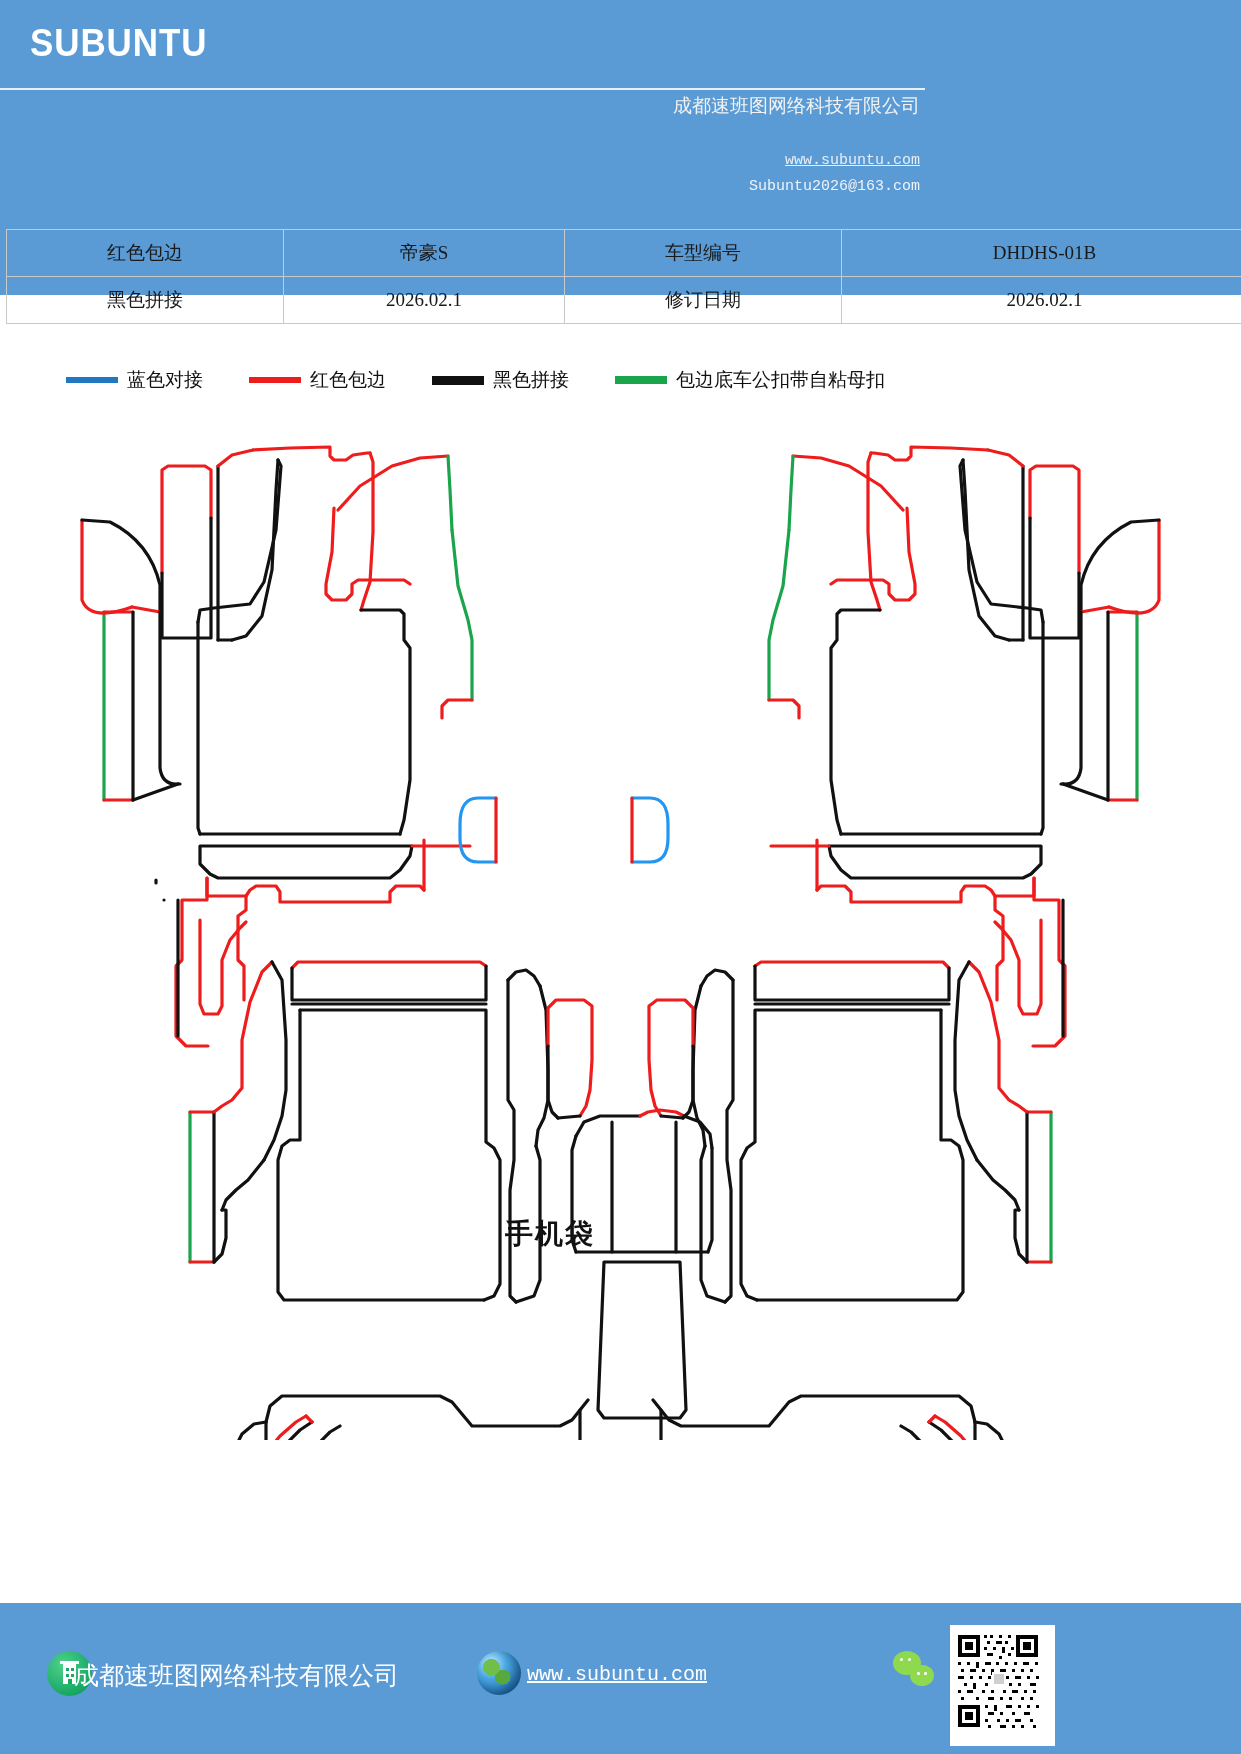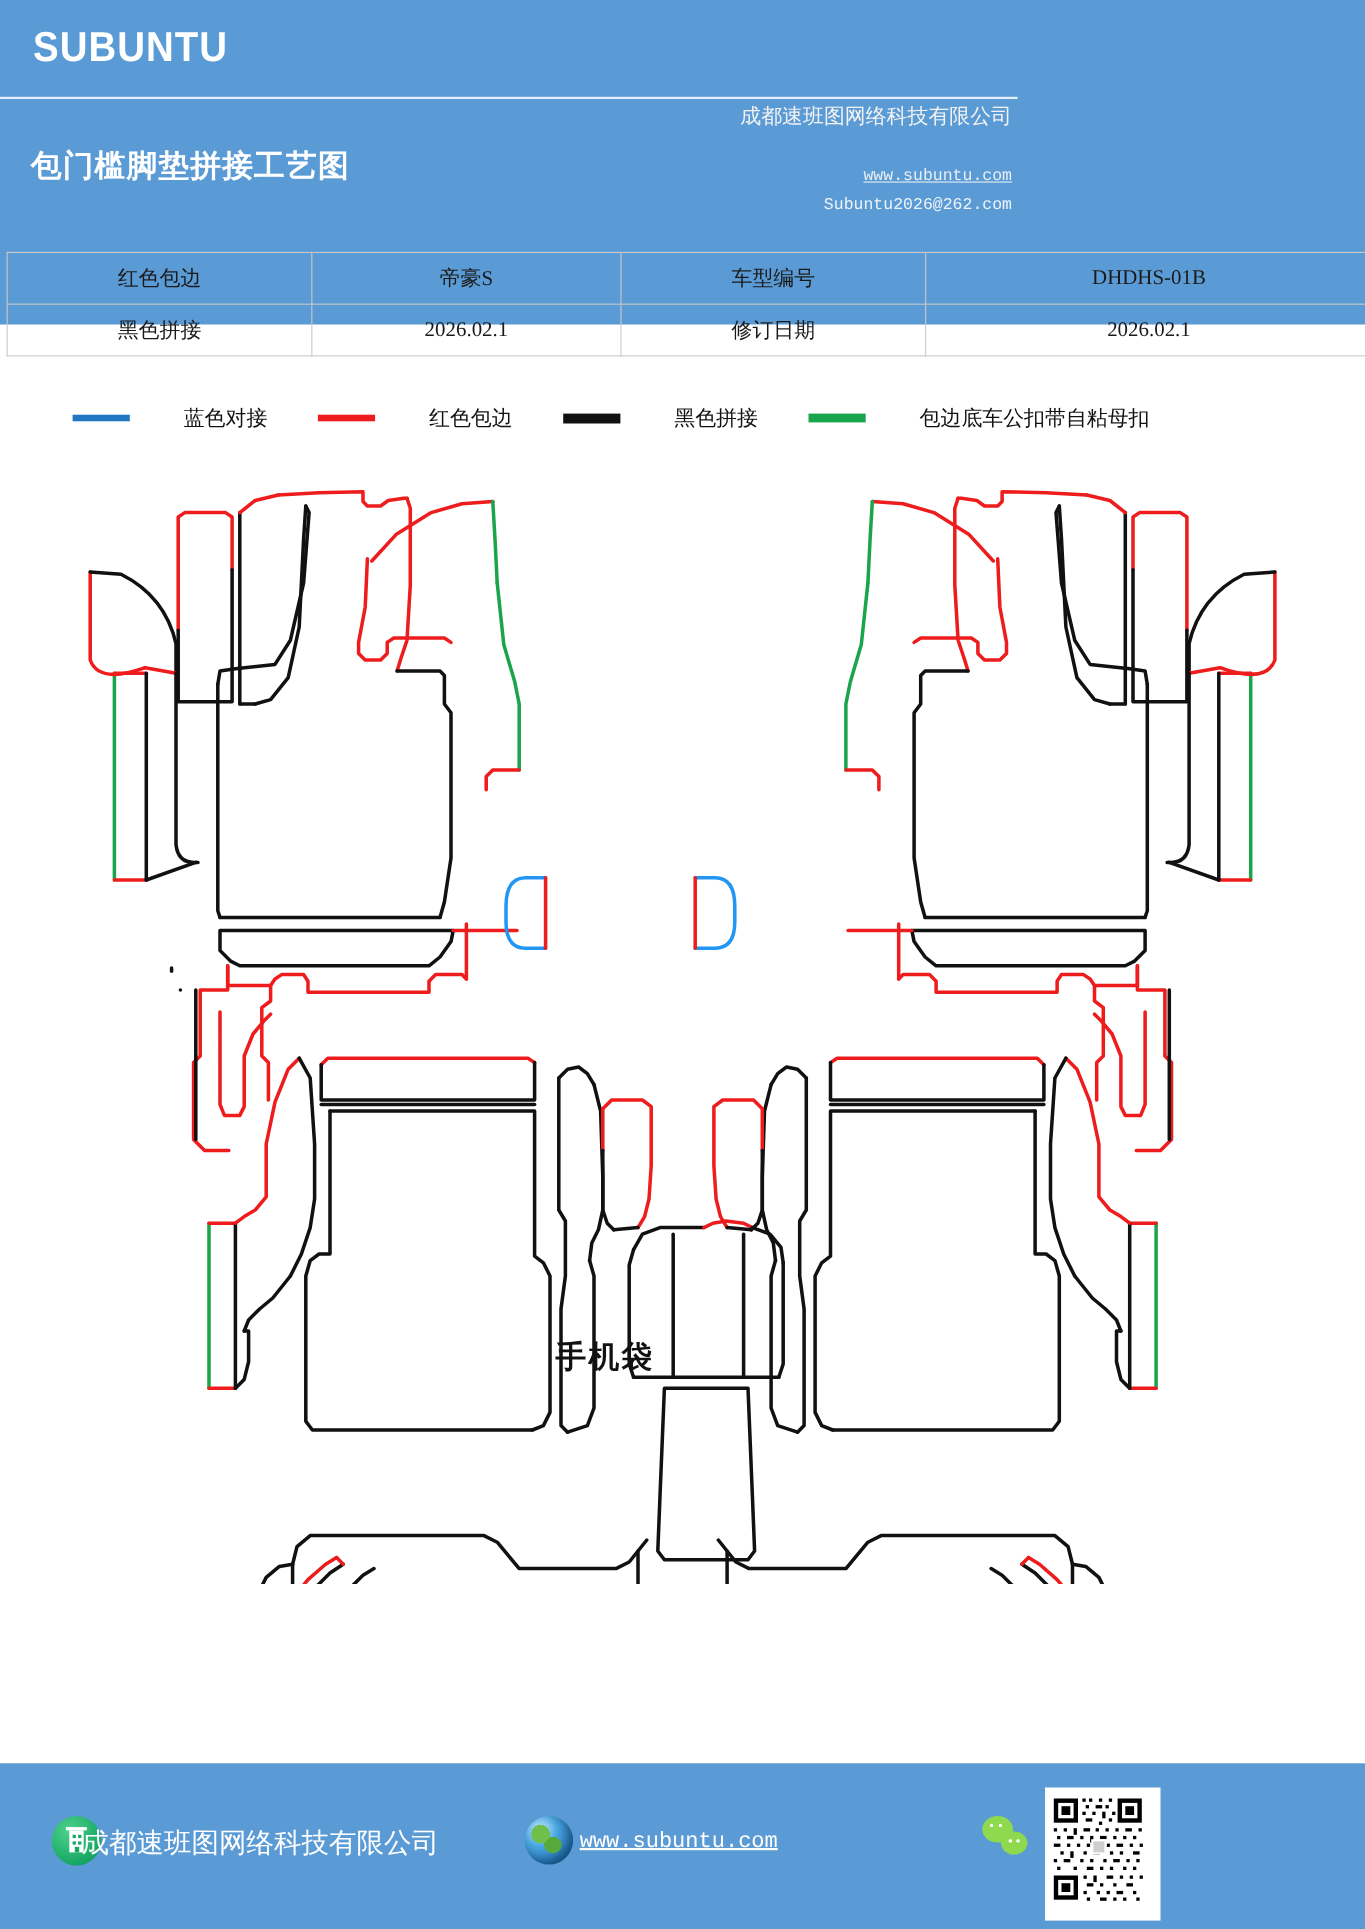--- a/index.html
+++ b/index.html
@@ -86,21 +86,21 @@
   .col-a{width:274px;}
   .col-b{width:278px;}
   .col-c{width:274px;}
   .col-d{width:403px;}
   .val-mono{font-family:"Liberation Sans", sans-serif;font-size:18px;}
   
   #legend{
     position:absolute;left:66px;top:360px;width:1080px;height:40px;
     display:flex;align-items:center;
   }
-  .legend-item{display:flex;align-items:center;margin-right:46px;gap:40px;}
+  .legend-item{display:flex;align-items:center;margin-right:46px;}
   .legend-swatch{
     display:inline-block;width:52px;height:6px;margin-right:9px;
   }
   .legend-label{
     font-size:19px;color:#111;
     font-family:"Liberation Serif", serif;
     white-space:nowrap;
   }
   
   #drawing{
@@ -155,23 +155,22 @@
     background:#ffffff;padding:4px;
   }
 </style>
 </head>
 <body>
 
 <div id="header">
   <div id="brand-logo">SUBUNTU</div>
   <div id="header-rule"></div>
   <div id="company-name-header">成都速班图网络科技有限公司</div>
-  <div id="doc-title">包门槛脚垫拼接工艺图</div>
   <div id="header-url">www.subuntu.com</div>
-  <div id="header-mail">Subuntu2026@262.com</div>
+  <div id="header-mail">Subuntu2026@163.com</div>
 </div>
 
 <table id="info-table">
   <tbody>
     <tr>
       <td class="col-a">红色包边</td>
       <td class="col-b">帝豪S</td>
       <td class="col-c">车型编号</td>
       <td class="col-d val-mono">DHDHS-01B</td>
     </tr>

